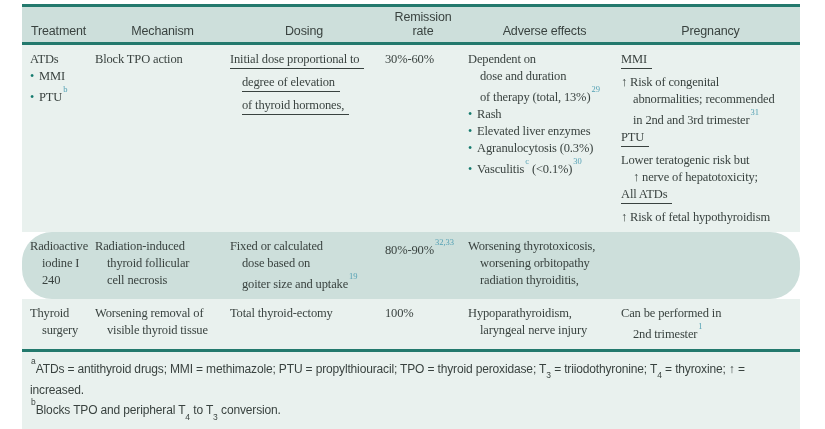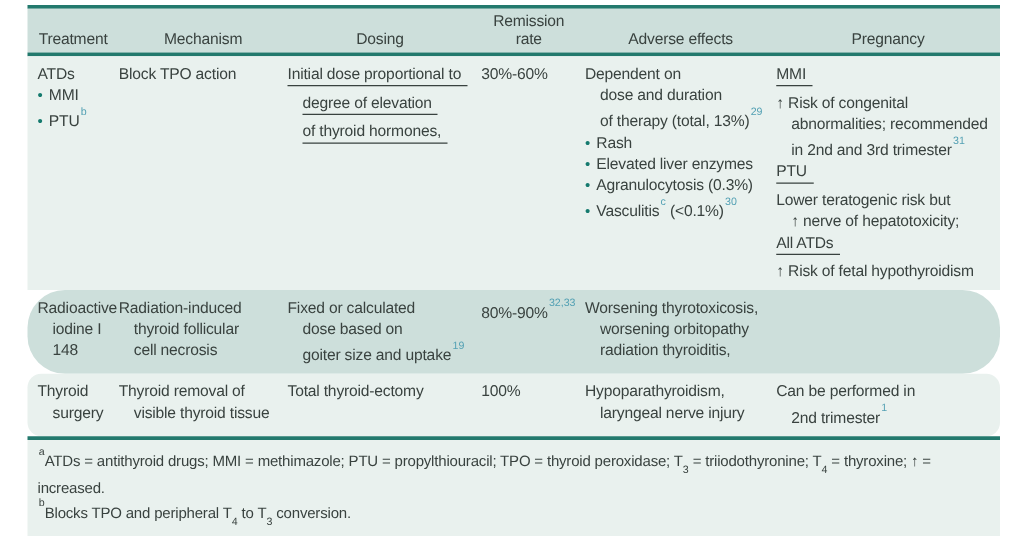--- a/index.html
+++ b/index.html
@@ -23,22 +23,22 @@
     font-size:12.5px;padding-bottom:4px;padding-top:3px;
   }
   .hcell{text-align:center;line-height:14px;}
   .trow{
     display:grid;grid-template-columns:73px 135px 148px 90px 153px 179px;
     background:var(--row-light);padding-top:6px;padding-bottom:6px;
   }
   .trow.alt{background:var(--band);}
   .trow.r0{min-height:184px;}
   .trow.r1{min-height:57px;border-radius:30px;}
-  .trow.r2{min-height:44px;border-radius:11px;}
-  .tcell{font-size:12.5px;line-height:17px;}
+  .trow.r2{min-height:44px;}
+  .tcell{font-size:12.5px;line-height:17px;font-family:Liberation Serif, serif;}
   .tcell.c0{padding-left:8px;}
   .tcell.c3{padding-left:7px;}
   .line{white-space:nowrap;}
   .line.ind{padding-left:12px;}
   .line.ul-line{margin-bottom:5px;}
   .ul{border-bottom:1px solid var(--text);padding-right:5px;padding-bottom:1px;display:inline-block;line-height:15px;}
   .bullet{color:var(--bullet);margin-right:5px;font-size:12px;}
   sup{font-size:8.5px;position:relative;top:-4px;margin-left:1px;letter-spacing:0;}
   sup.ref{color:var(--ref);}
   sub{font-size:8.5px;position:relative;top:2px;letter-spacing:0;}
@@ -110,21 +110,21 @@
           <div class="line"><span>Lower teratogenic risk but</span></div>
           <div class="line ind"><span>↑ nerve of hepatotoxicity;</span></div>
           <div class="line ul-line"><span class="ul">All ATDs</span></div>
           <div class="line"><span>↑ Risk of fetal hypothyroidism</span></div>
         </div>
       </div>
       <div class="trow r1 alt">
         <div class="tcell c0">
           <div class="line"><span>Radioactive</span></div>
           <div class="line ind"><span>iodine I</span></div>
-          <div class="line ind"><span>148</span></div>
+          <div class="line ind"><span>240</span></div>
         </div>
         <div class="tcell c1">
           <div class="line"><span>Radiation-induced</span></div>
           <div class="line ind"><span>thyroid follicular</span></div>
           <div class="line ind"><span>cell necrosis</span></div>
         </div>
         <div class="tcell c2">
           <div class="line"><span>Fixed or calculated</span></div>
           <div class="line ind"><span>dose based on</span></div>
           <div class="line ind"><span>goiter size and uptake<sup class="ref">19</sup></span></div>
@@ -137,21 +137,21 @@
           <div class="line ind"><span>worsening orbitopathy</span></div>
           <div class="line ind"><span>radiation thyroiditis,</span></div>
         </div>
       </div>
       <div class="trow r2">
         <div class="tcell c0">
           <div class="line"><span>Thyroid</span></div>
           <div class="line ind"><span>surgery</span></div>
         </div>
         <div class="tcell c1">
-          <div class="line"><span>Thyroid removal of</span></div>
+          <div class="line"><span>Worsening removal of</span></div>
           <div class="line ind"><span>visible thyroid tissue</span></div>
         </div>
         <div class="tcell c2">
           <div class="line"><span>Total thyroid-ectomy</span></div>
         </div>
         <div class="tcell c3">
           <div class="line"><span>100%</span></div>
         </div>
         <div class="tcell c4">
           <div class="line"><span>Hypoparathyroidism,</span></div>

